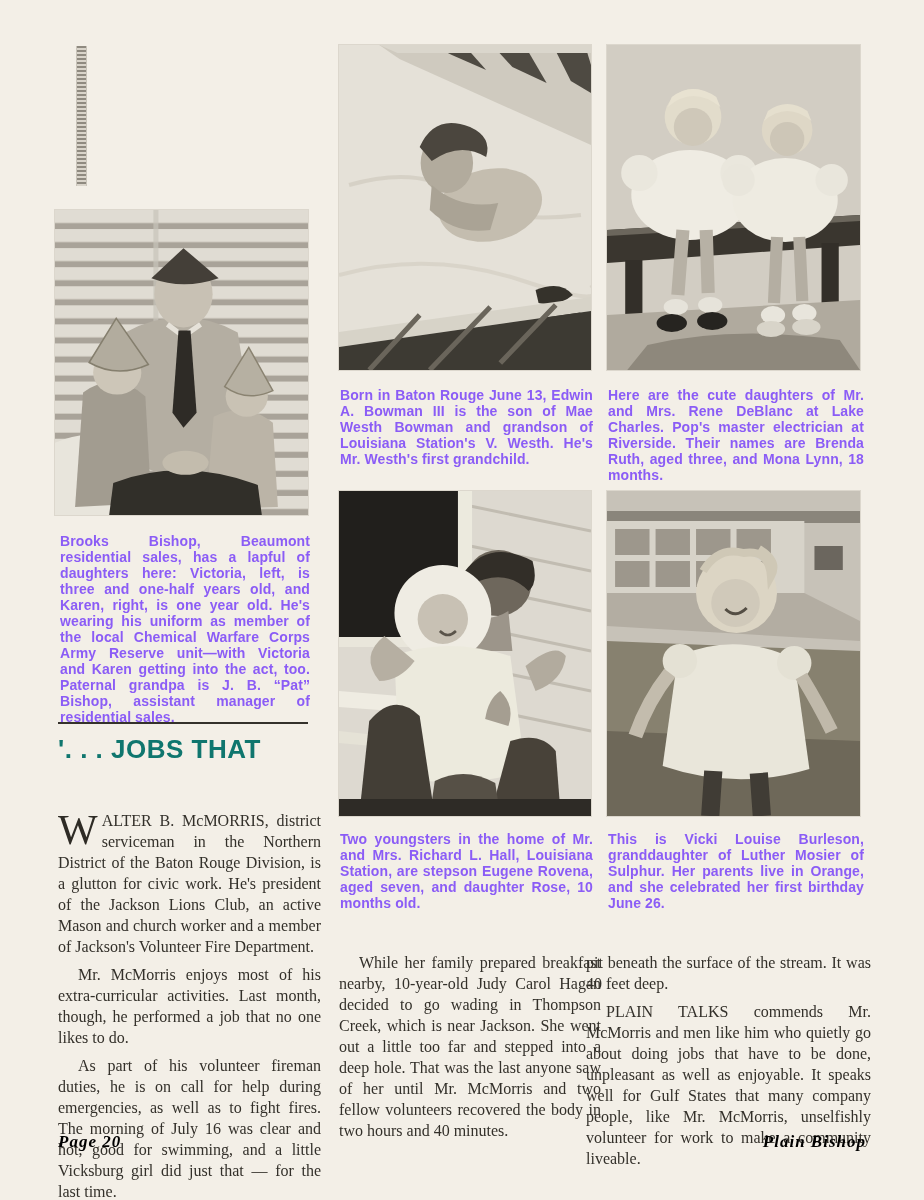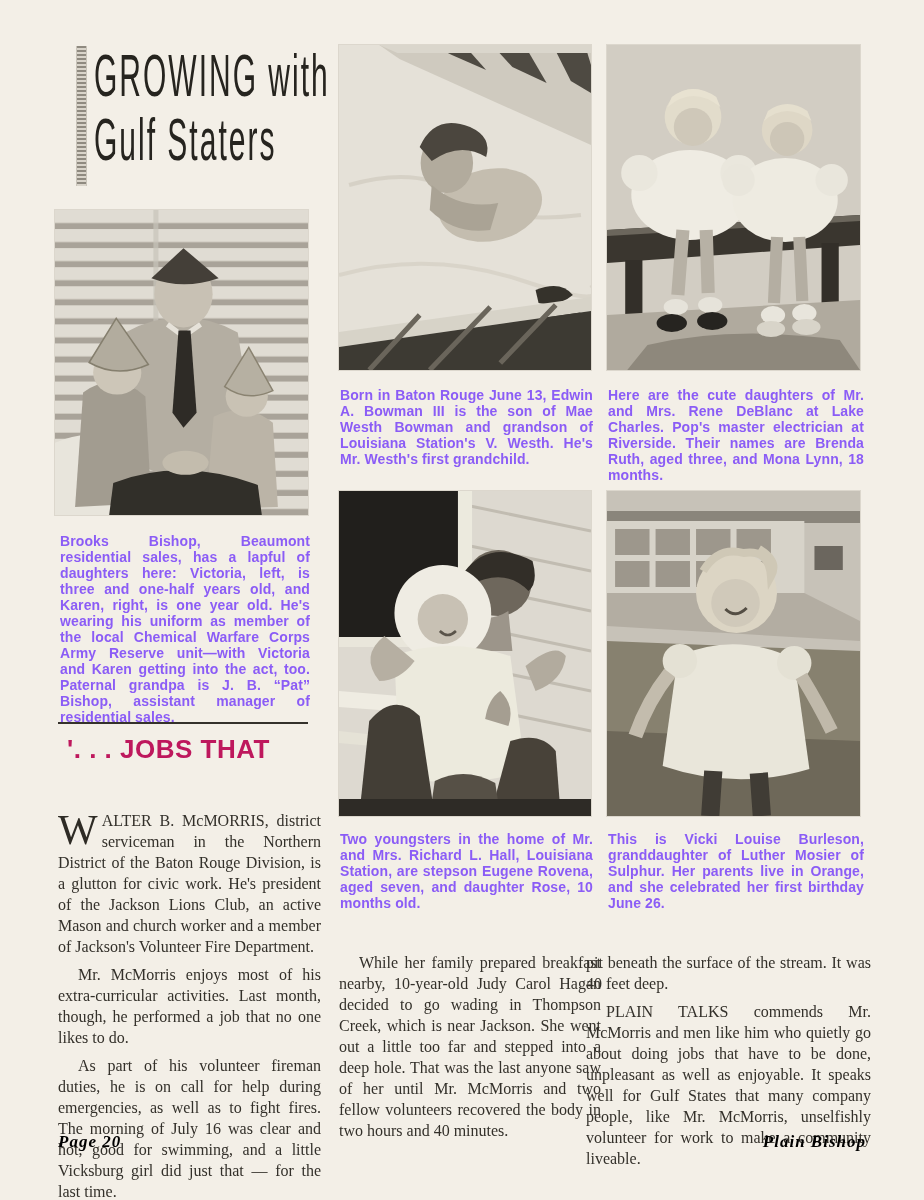--- a/index.html
+++ b/index.html
@@ -31,23 +31,23 @@
   
   .caption{
     position:absolute;
     font-size:14px;font-weight:700;line-height:16px;
     text-align:justify;color:#8b5cf6;
     letter-spacing:0.1px;
   }
   
   .rule{position:absolute;left:58px;top:722px;width:250px;height:2px;background:#34312b;}
   .headline{
-    position:absolute;left:67px;top:733px;width:270px;
+    position:absolute;left:58px;top:733px;width:270px;
     font-size:26px;font-weight:700;line-height:33px;letter-spacing:0.5px;
-    color:#be185d;
+    color:#0f766e;
   }
   
   .bodycol{
     position:absolute;
     font-family:"Liberation Serif",serif;
     font-size:16px;line-height:21px;
     text-align:justify;color:#33302a;
   }
   .bodycol p{margin:0 0 7px 0;}
   .bodycol p.ind{text-indent:20px;}
@@ -67,24 +67,20 @@
   }
   .folio.left{left:58px;}
   .folio.right{left:700px;width:166px;text-align:right;}
 </style>
 </head>
 <body>
 
 <div id="page">
 
   <div class="mast-bar"></div>
-  <div class="masthead">
-    <div class="mast-line">GROWING with</div>
-    <div class="mast-line">Gulf Staters</div>
-  </div>
 
   <div class="photo" style="left:55px;top:210px;width:253px;height:305px;">
     <svg viewBox="0 0 252 304" preserveAspectRatio="none">
       <defs>
         <pattern id="blinds" width="252" height="19" patternUnits="userSpaceOnUse">
           <rect width="252" height="13" fill="#e0dcd3"></rect>
           <rect y="13" width="252" height="6" fill="#a9a399"></rect>
         </pattern>
       </defs>
       <rect width="252" height="304" fill="url(#blinds)"></rect>

